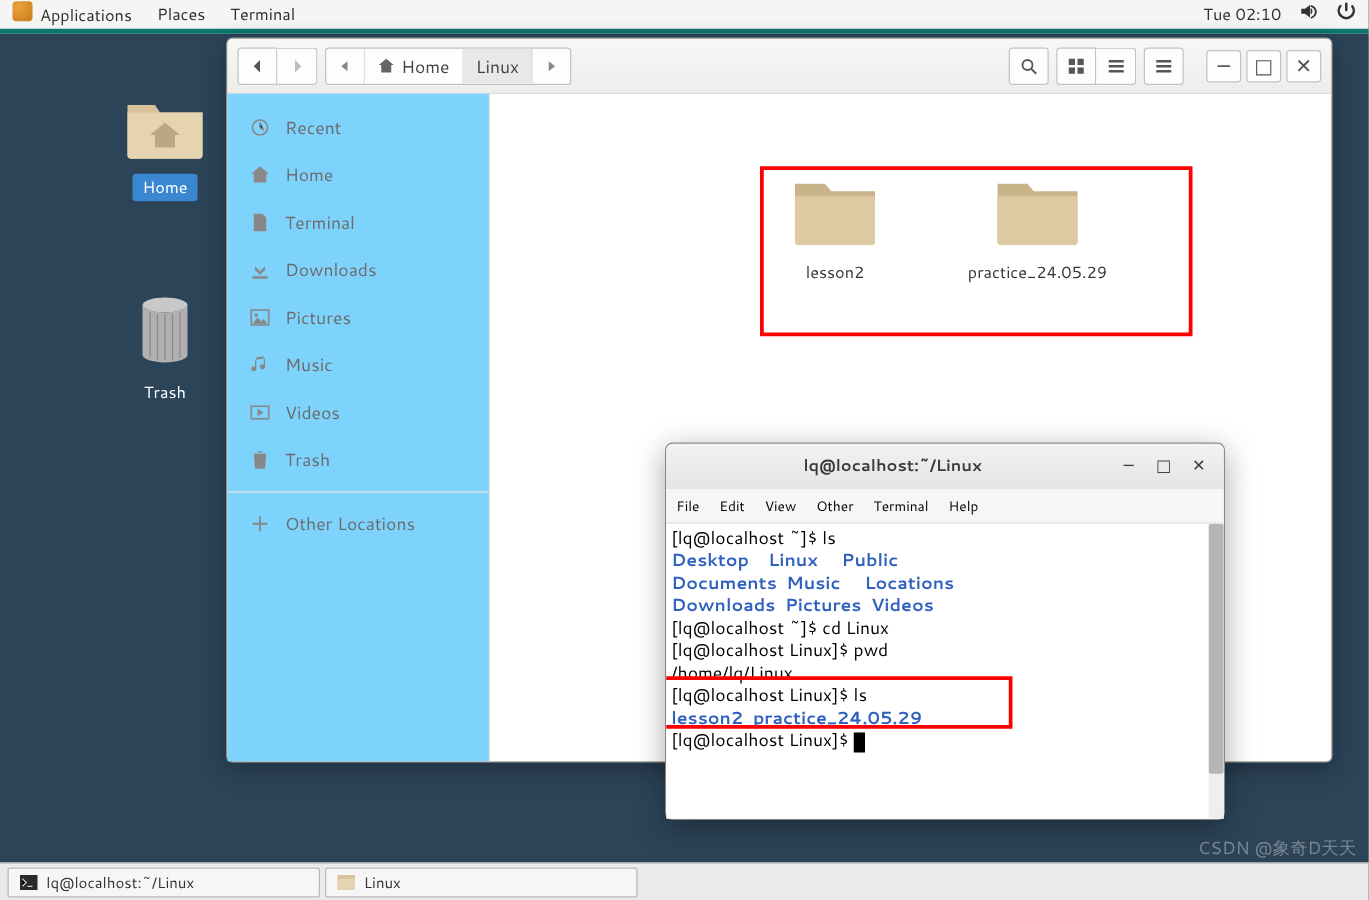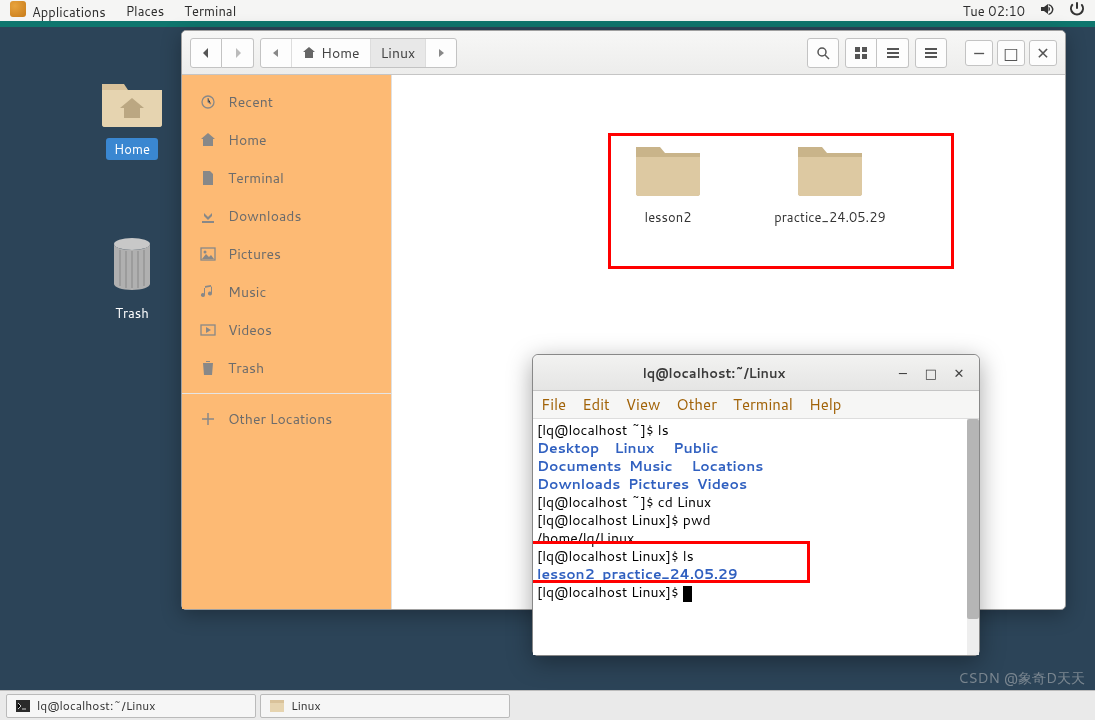--- a/index.html
+++ b/index.html
@@ -1,19 +1,19 @@
 <!DOCTYPE html>
 <html><head>
 <meta charset="utf-8">
 <style>
 * { margin: 0; padding: 0; box-sizing: border-box; font-family: "Cantarell", "DejaVu Sans", sans-serif; }
 body { width: 1095px; height: 720px; background: #2c4458; position: relative; overflow: hidden; }
 
 
-.topbar { height: 27px; background: #f5f5f4; display: flex; align-items: center; padding: 0 10px; font-size: 13px; border-bottom: 6px solid #0f766e; }
+.topbar { height: 27px; background: #f5f5f4; display: flex; align-items: center; padding: 0 10px; font-size: 13px; border-bottom: 4px solid #0f766e; }
 .topbar-left { display: flex; gap: 20px; align-items: center; }
 .topbar-right { margin-left: auto; display: flex; gap: 14px; align-items: center; }
 .topbar-item { cursor: pointer; color: #2e2e2e; }
 .footprint { width: 16px; height: 16px; background: radial-gradient(circle at 30% 30%, #e8a33d 0%, #c77b1a 100%); border-radius: 3px; display: inline-block; margin-right: 6px; }
 .power-icon, .volume-icon { width: 16px; height: 16px; }
 
 
 .desktop-icon { position: absolute; width: 80px; text-align: center; color: #fff; font-size: 13px; }
 .desktop-icon .folder { width: 64px; height: 52px; margin: 0 auto 6px; }
 .desktop-icon .label { background: #3a87d1; padding: 2px 8px; border-radius: 3px; display: inline-block; }
@@ -29,37 +29,37 @@
 .tb-btn:last-child { border-radius: 0 3px 3px 0; border-left: none; }
 .tb-btn.single { border-radius: 3px; }
 .pathbar { display: flex; align-items: center; border: 1px solid #c3c3c3; border-radius: 3px; height: 30px; background: #fdfdfd; }
 .path-seg { padding: 0 10px; height: 28px; display: flex; align-items: center; gap: 5px; font-size: 14px; color: #444; border-right: 1px solid #ddd; cursor: pointer; }
 .path-seg.active { background: #e8e8e8; }
 .tb-spacer { flex: 1; }
 .win-controls { display: flex; gap: 4px; margin-left: 12px; }
 .win-btn { width: 28px; height: 26px; border: 1px solid #c3c3c3; background: #fdfdfd; border-radius: 3px; display: flex; align-items: center; justify-content: center; cursor: pointer; color: #555; }
 
 .fm-body { flex: 1; display: flex; }
-.fm-sidebar { width: 210px; background: #fdba74; border-right: 1px solid #e0e0e0; padding: 8px 0; }
+.fm-sidebar { width: 210px; background: #7dd3fc; border-right: 1px solid #e0e0e0; padding: 8px 0; }
 .sb-item { display: flex; align-items: center; gap: 12px; padding: 9px 18px; font-size: 14px; color: #6c6c6c; cursor: pointer; }
 .sb-icon { width: 16px; height: 16px; color: #888; flex-shrink: 0; }
 .sb-sep { height: 1px; background: #e5e5e5; margin: 6px 0; }
 
 .fm-content { flex: 1; padding: 20px; position: relative; }
 .highlight-box { position: absolute; border: 3px solid #ff0000; }
 .folder-item { position: absolute; width: 140px; text-align: center; cursor: pointer; }
 .folder-item .name { font-size: 13px; color: #333; margin-top: 4px; }
 .folder-graphic { width: 72px; height: 58px; margin: 0 auto; }
 
 
 .term-window { position: absolute; left: 532px; top: 354px; width: 448px; height: 302px; background: #fff; border: 1px solid #888; border-radius: 6px; box-shadow: 0 6px 24px rgba(0,0,0,.35); display: flex; flex-direction: column; }
 .term-titlebar { height: 36px; background: linear-gradient(#f2f2f1,#e5e5e4); border-bottom: 1px solid #c5c5c5; border-radius: 6px 6px 0 0; display: flex; align-items: center; padding: 0 10px; }
 .term-title { flex: 1; text-align: center; font-size: 13px; font-weight: bold; color: #3a3a3a; }
 .term-wbtn { width: 20px; height: 20px; display: flex; align-items: center; justify-content: center; cursor: pointer; color: #444; font-size: 13px; margin-left: 8px; }
-.term-menubar { height: 28px; background: #f6f6f5; border-bottom: 1px solid #ddd; display: flex; align-items: center; padding: 0 8px; gap: 16px; font-size: 15px; color: #a16207; }
+.term-menubar { height: 28px; background: #f6f6f5; border-bottom: 1px solid #ddd; display: flex; align-items: center; padding: 0 8px; gap: 16px; font-size: 11px; color: #000000; }
 .term-menu-item { cursor: pointer; }
 .term-body { flex: 1; background: #fff; font-family: "DejaVu Sans Mono", monospace; font-size: 14px; padding: 2px 4px; line-height: 18px; color: #000; position: relative; overflow: hidden; }
 .term-body .dir { color: #3060c0; font-weight: bold; }
 .term-scrollbar { position: absolute; right: 0; top: 0; bottom: 0; width: 12px; background: #eee; }
 .term-scroll-thumb { position: absolute; right: 0; width: 12px; background: #b5b5b5; border-radius: 2px; }
 .term-highlight { border: 3px solid #ff0000; position: absolute; }
 .cursor-block { display: inline-block; width: 9px; height: 16px; background: #000; vertical-align: text-bottom; }
 
 
 .taskbar { position: absolute; left: 0; bottom: 0; right: 0; height: 30px; background: #eaeaea; border-top: 1px solid #bcbcbc; display: flex; align-items: center; padding: 0 6px; gap: 4px; }

